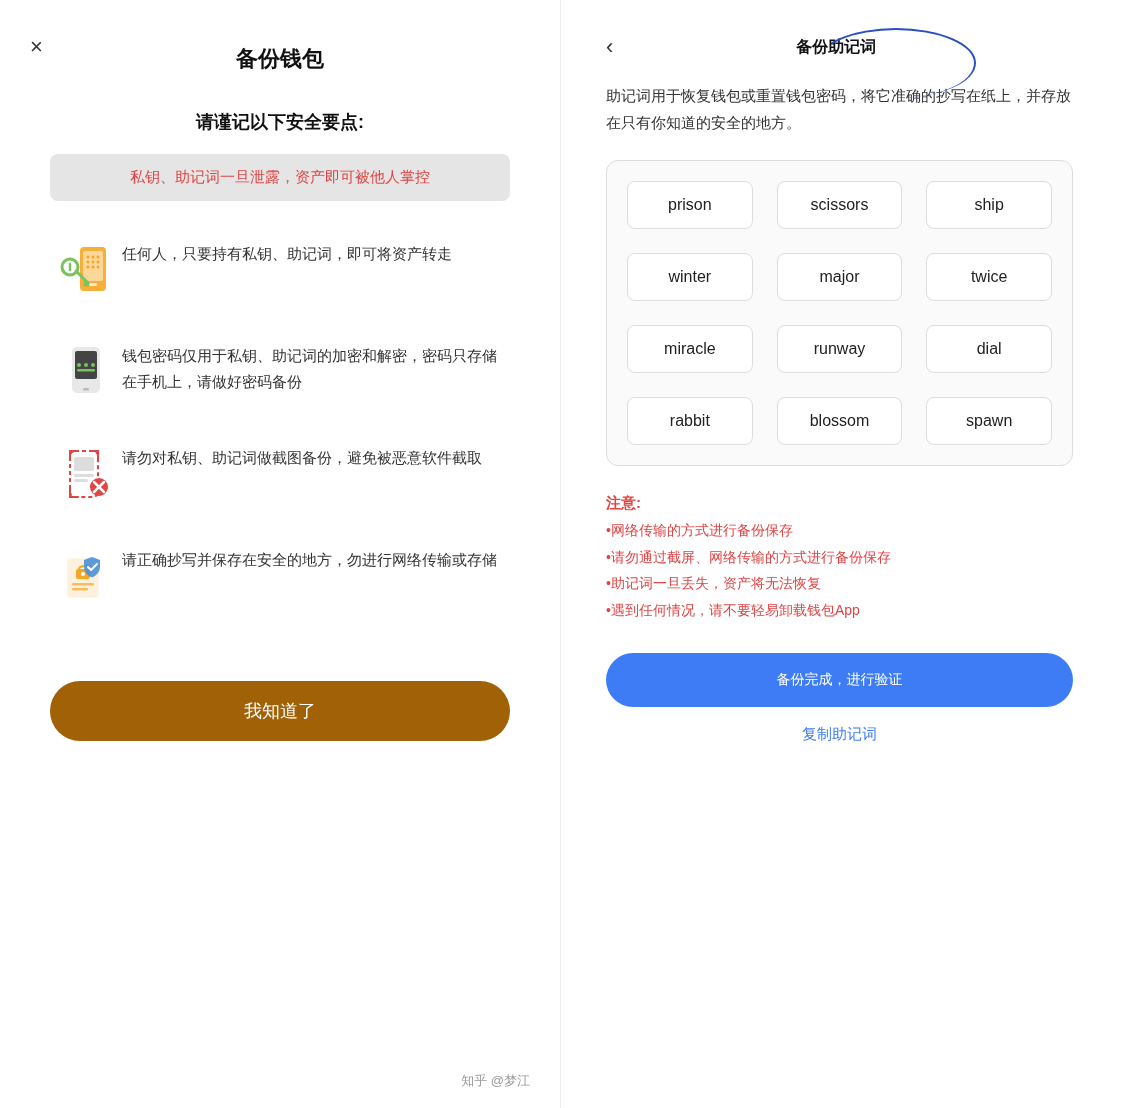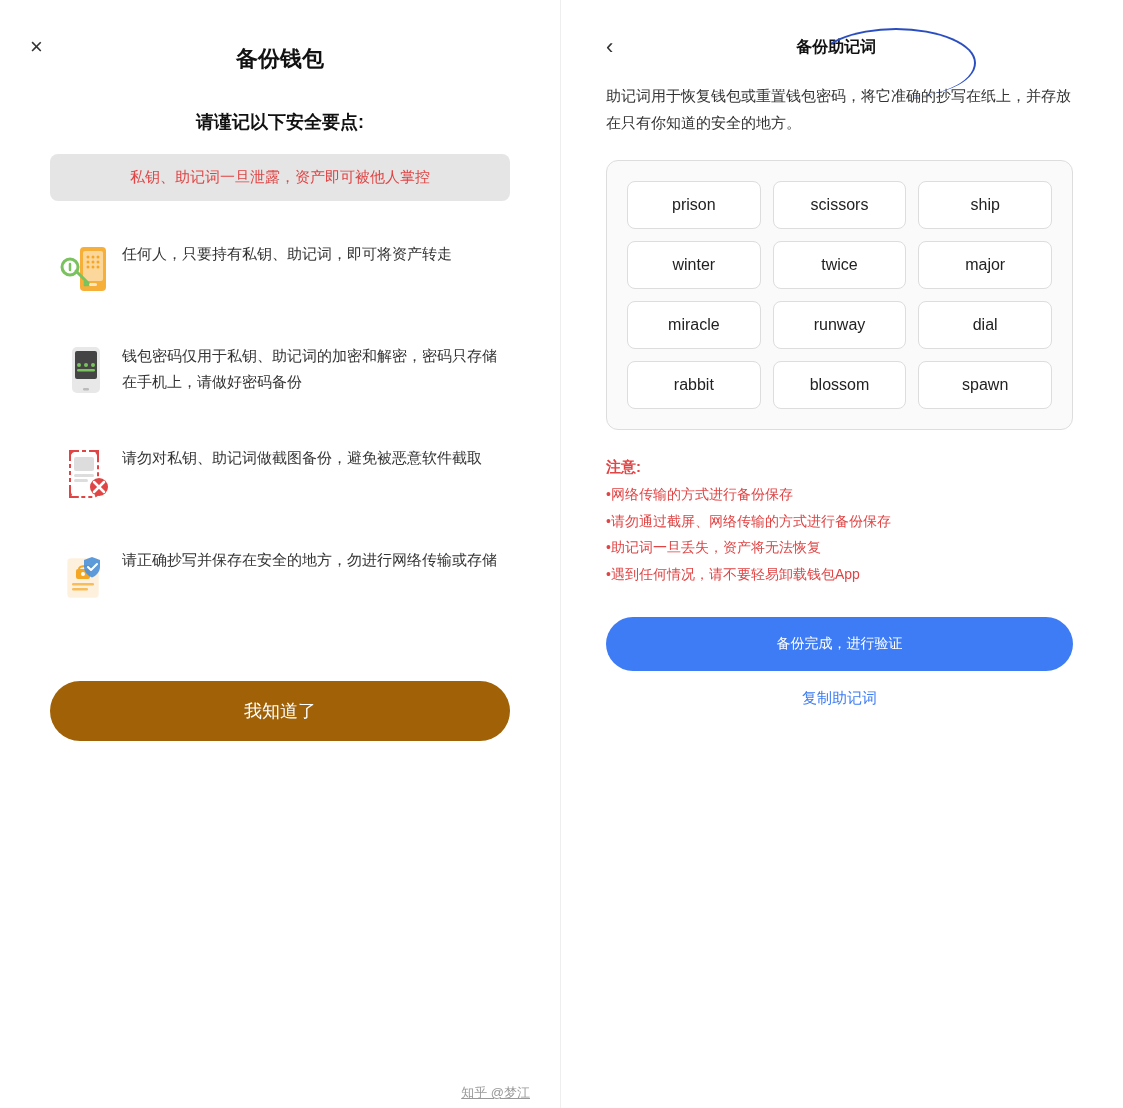--- a/index.html
+++ b/index.html
@@ -91,25 +91,24 @@
       padding: 18px 0;
       font-size: 18px;
       font-weight: 500;
       width: 100%;
       cursor: pointer;
       margin-top: 40px;
     }
 
     .watermark {
       position: absolute;
-      bottom: 6px;
+      bottom: 18px;
       right: 30px;
       color: #999;
       font-size: 13px;
-      text-decoration: underline;
     }
 
     
     .right-panel {
       width: 562px;
       padding: 36px 50px 40px 45px;
       display: flex;
       flex-direction: column;
       position: relative;
     }
@@ -157,21 +156,21 @@
     .right-desc {
       font-size: 15px;
       color: #333;
       line-height: 1.8;
       margin-bottom: 24px;
     }
 
     .mnemonic-grid {
       display: grid;
       grid-template-columns: repeat(3, 1fr);
-      gap: 12px;
+      gap: 24px;
       margin-bottom: 28px;
       border: 1px solid #ddd;
       border-radius: 12px;
       padding: 20px;
       background: #fafafa;
     }
 
     .mnemonic-cell {
       background: #fff;
       border: 1px solid #ddd;
@@ -328,22 +327,22 @@
   </div>
 
   <div class="right-desc">助记词用于恢复钱包或重置钱包密码，将它准确的抄写在纸上，并存放在只有你知道的安全的地方。</div>
 
   <div class="mnemonic-grid">
 
   <div class="mnemonic-cell">prison</div>
       <div class="mnemonic-cell">scissors</div>
       <div class="mnemonic-cell">ship</div>
       <div class="mnemonic-cell">winter</div>
+      <div class="mnemonic-cell">major</div>
       <div class="mnemonic-cell">twice</div>
-      <div class="mnemonic-cell">major</div>
       <div class="mnemonic-cell">miracle</div>
       <div class="mnemonic-cell">runway</div>
       <div class="mnemonic-cell">dial</div>
       <div class="mnemonic-cell">rabbit</div>
       <div class="mnemonic-cell">blossom</div>
       <div class="mnemonic-cell">spawn</div>
     </div>
 
   <div class="notice-section">
     <div class="notice-title">注意:</div>

